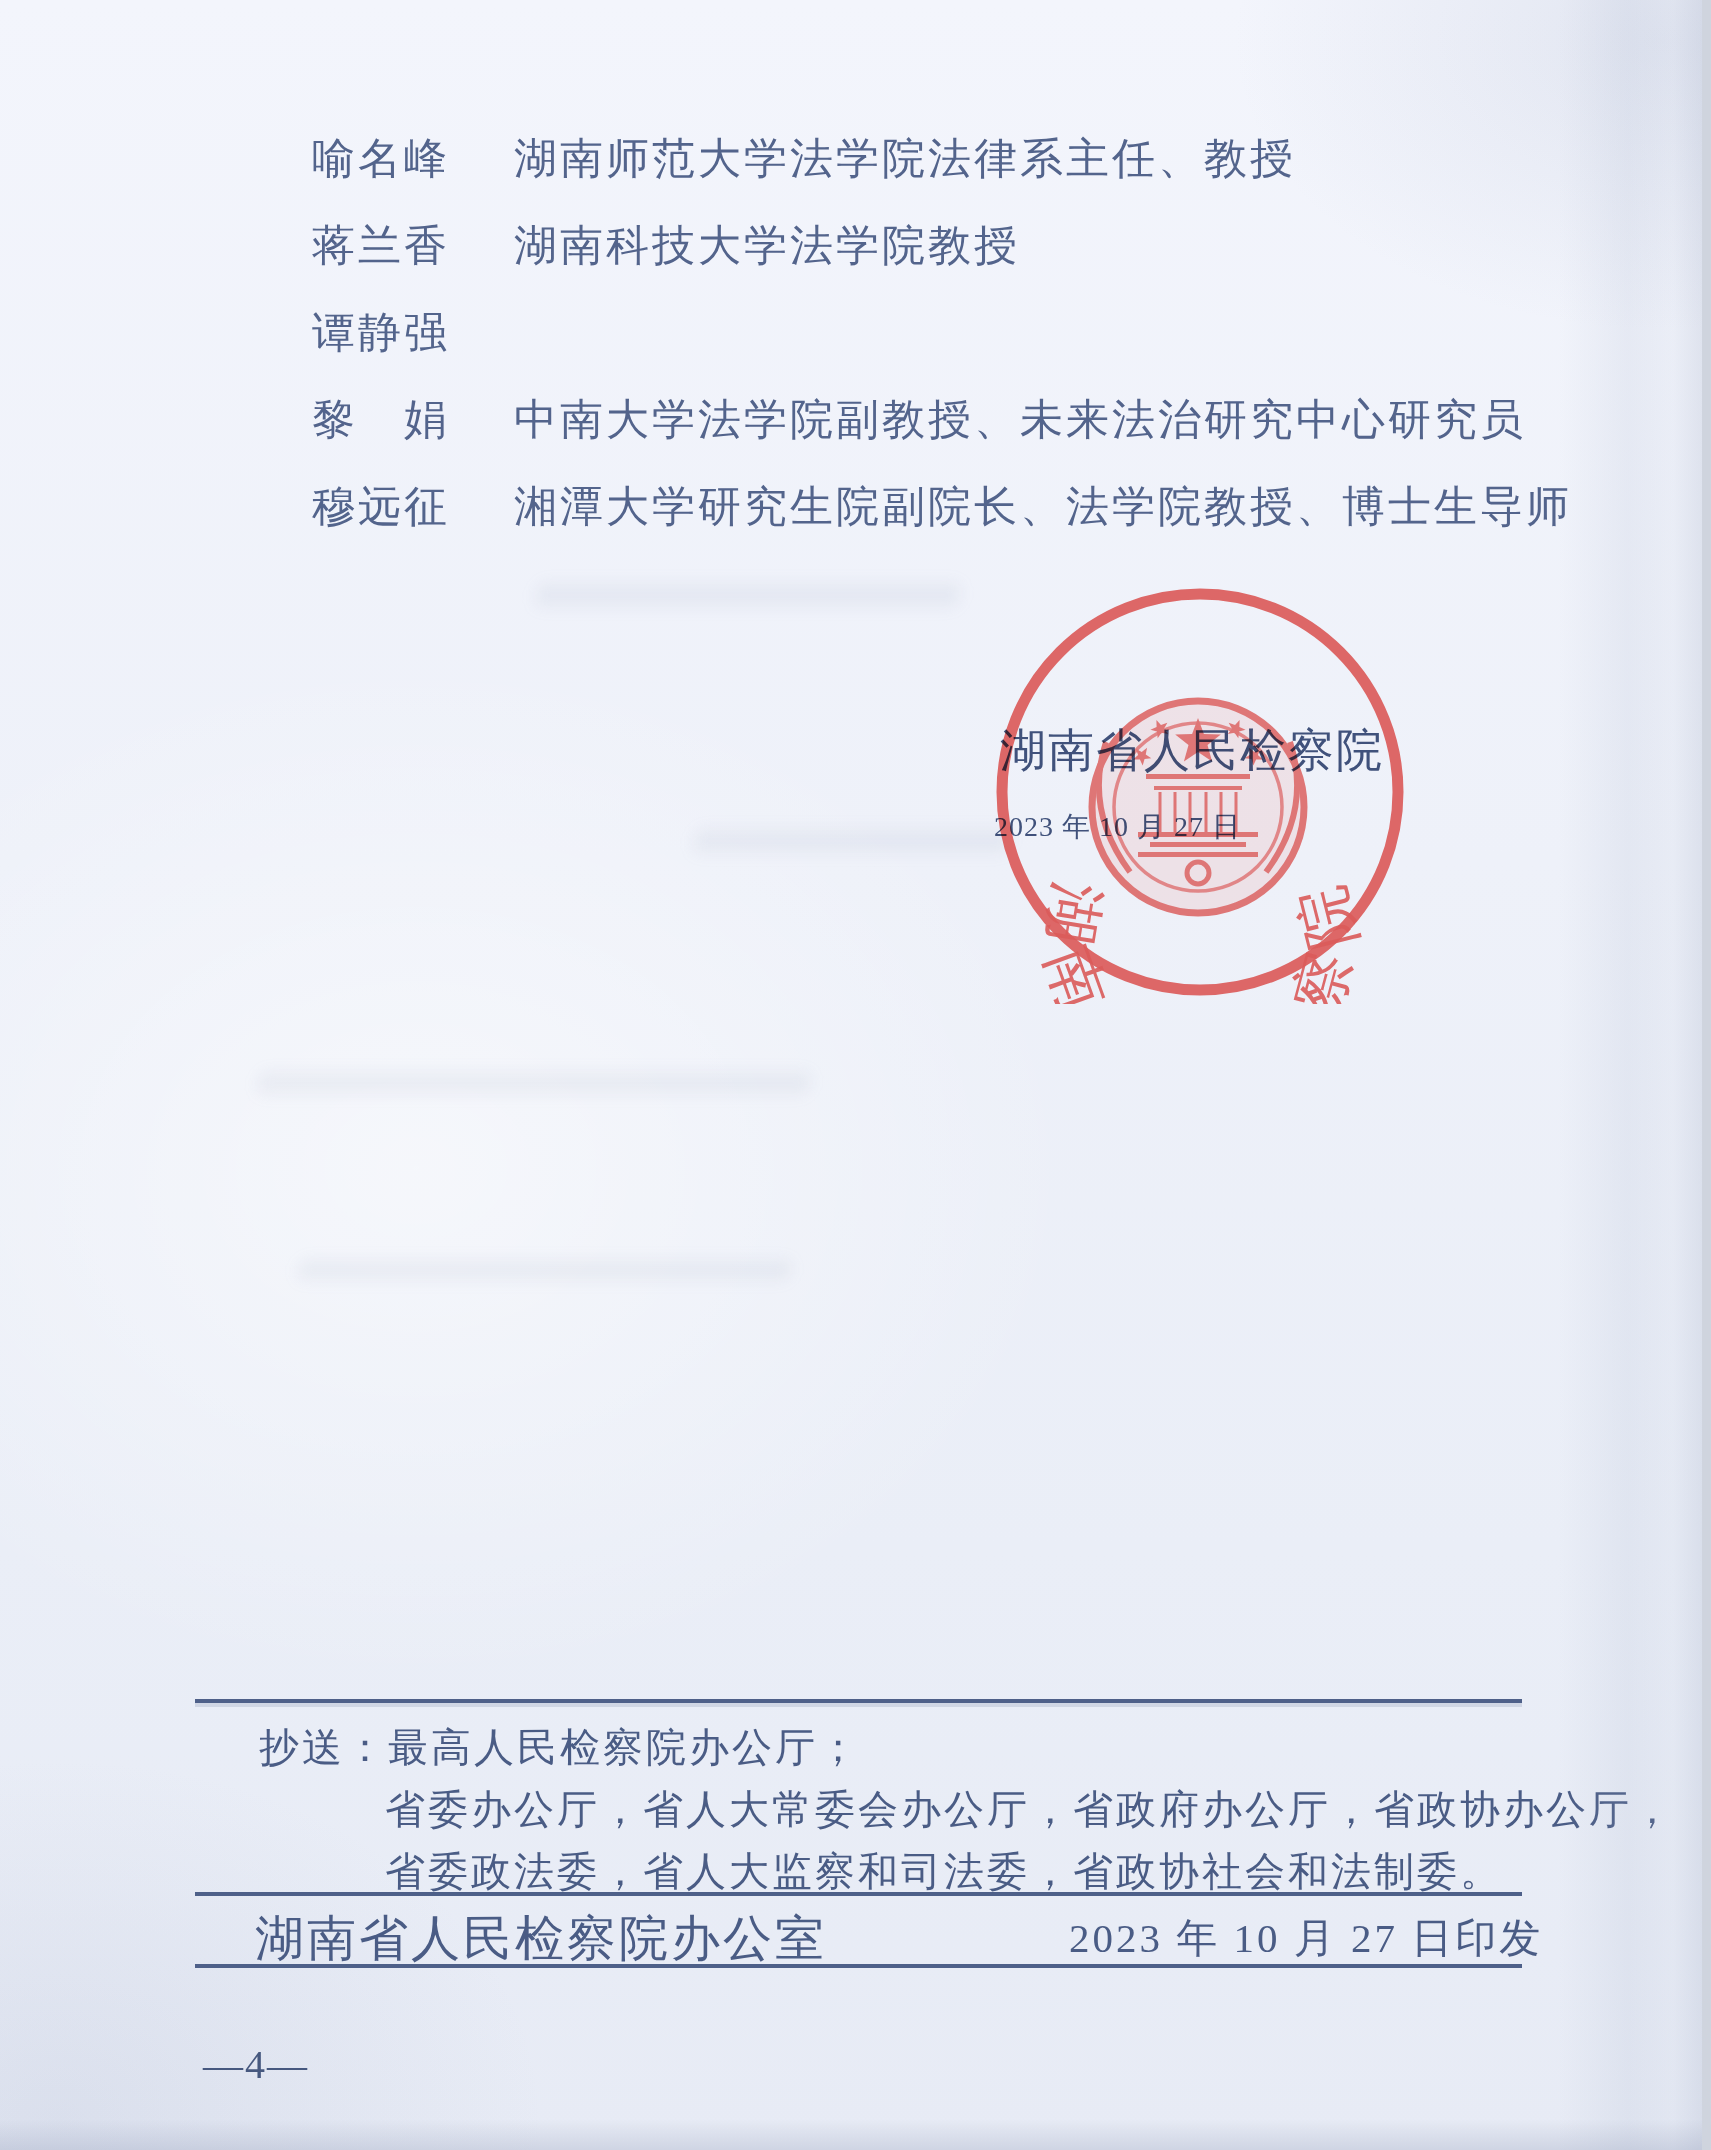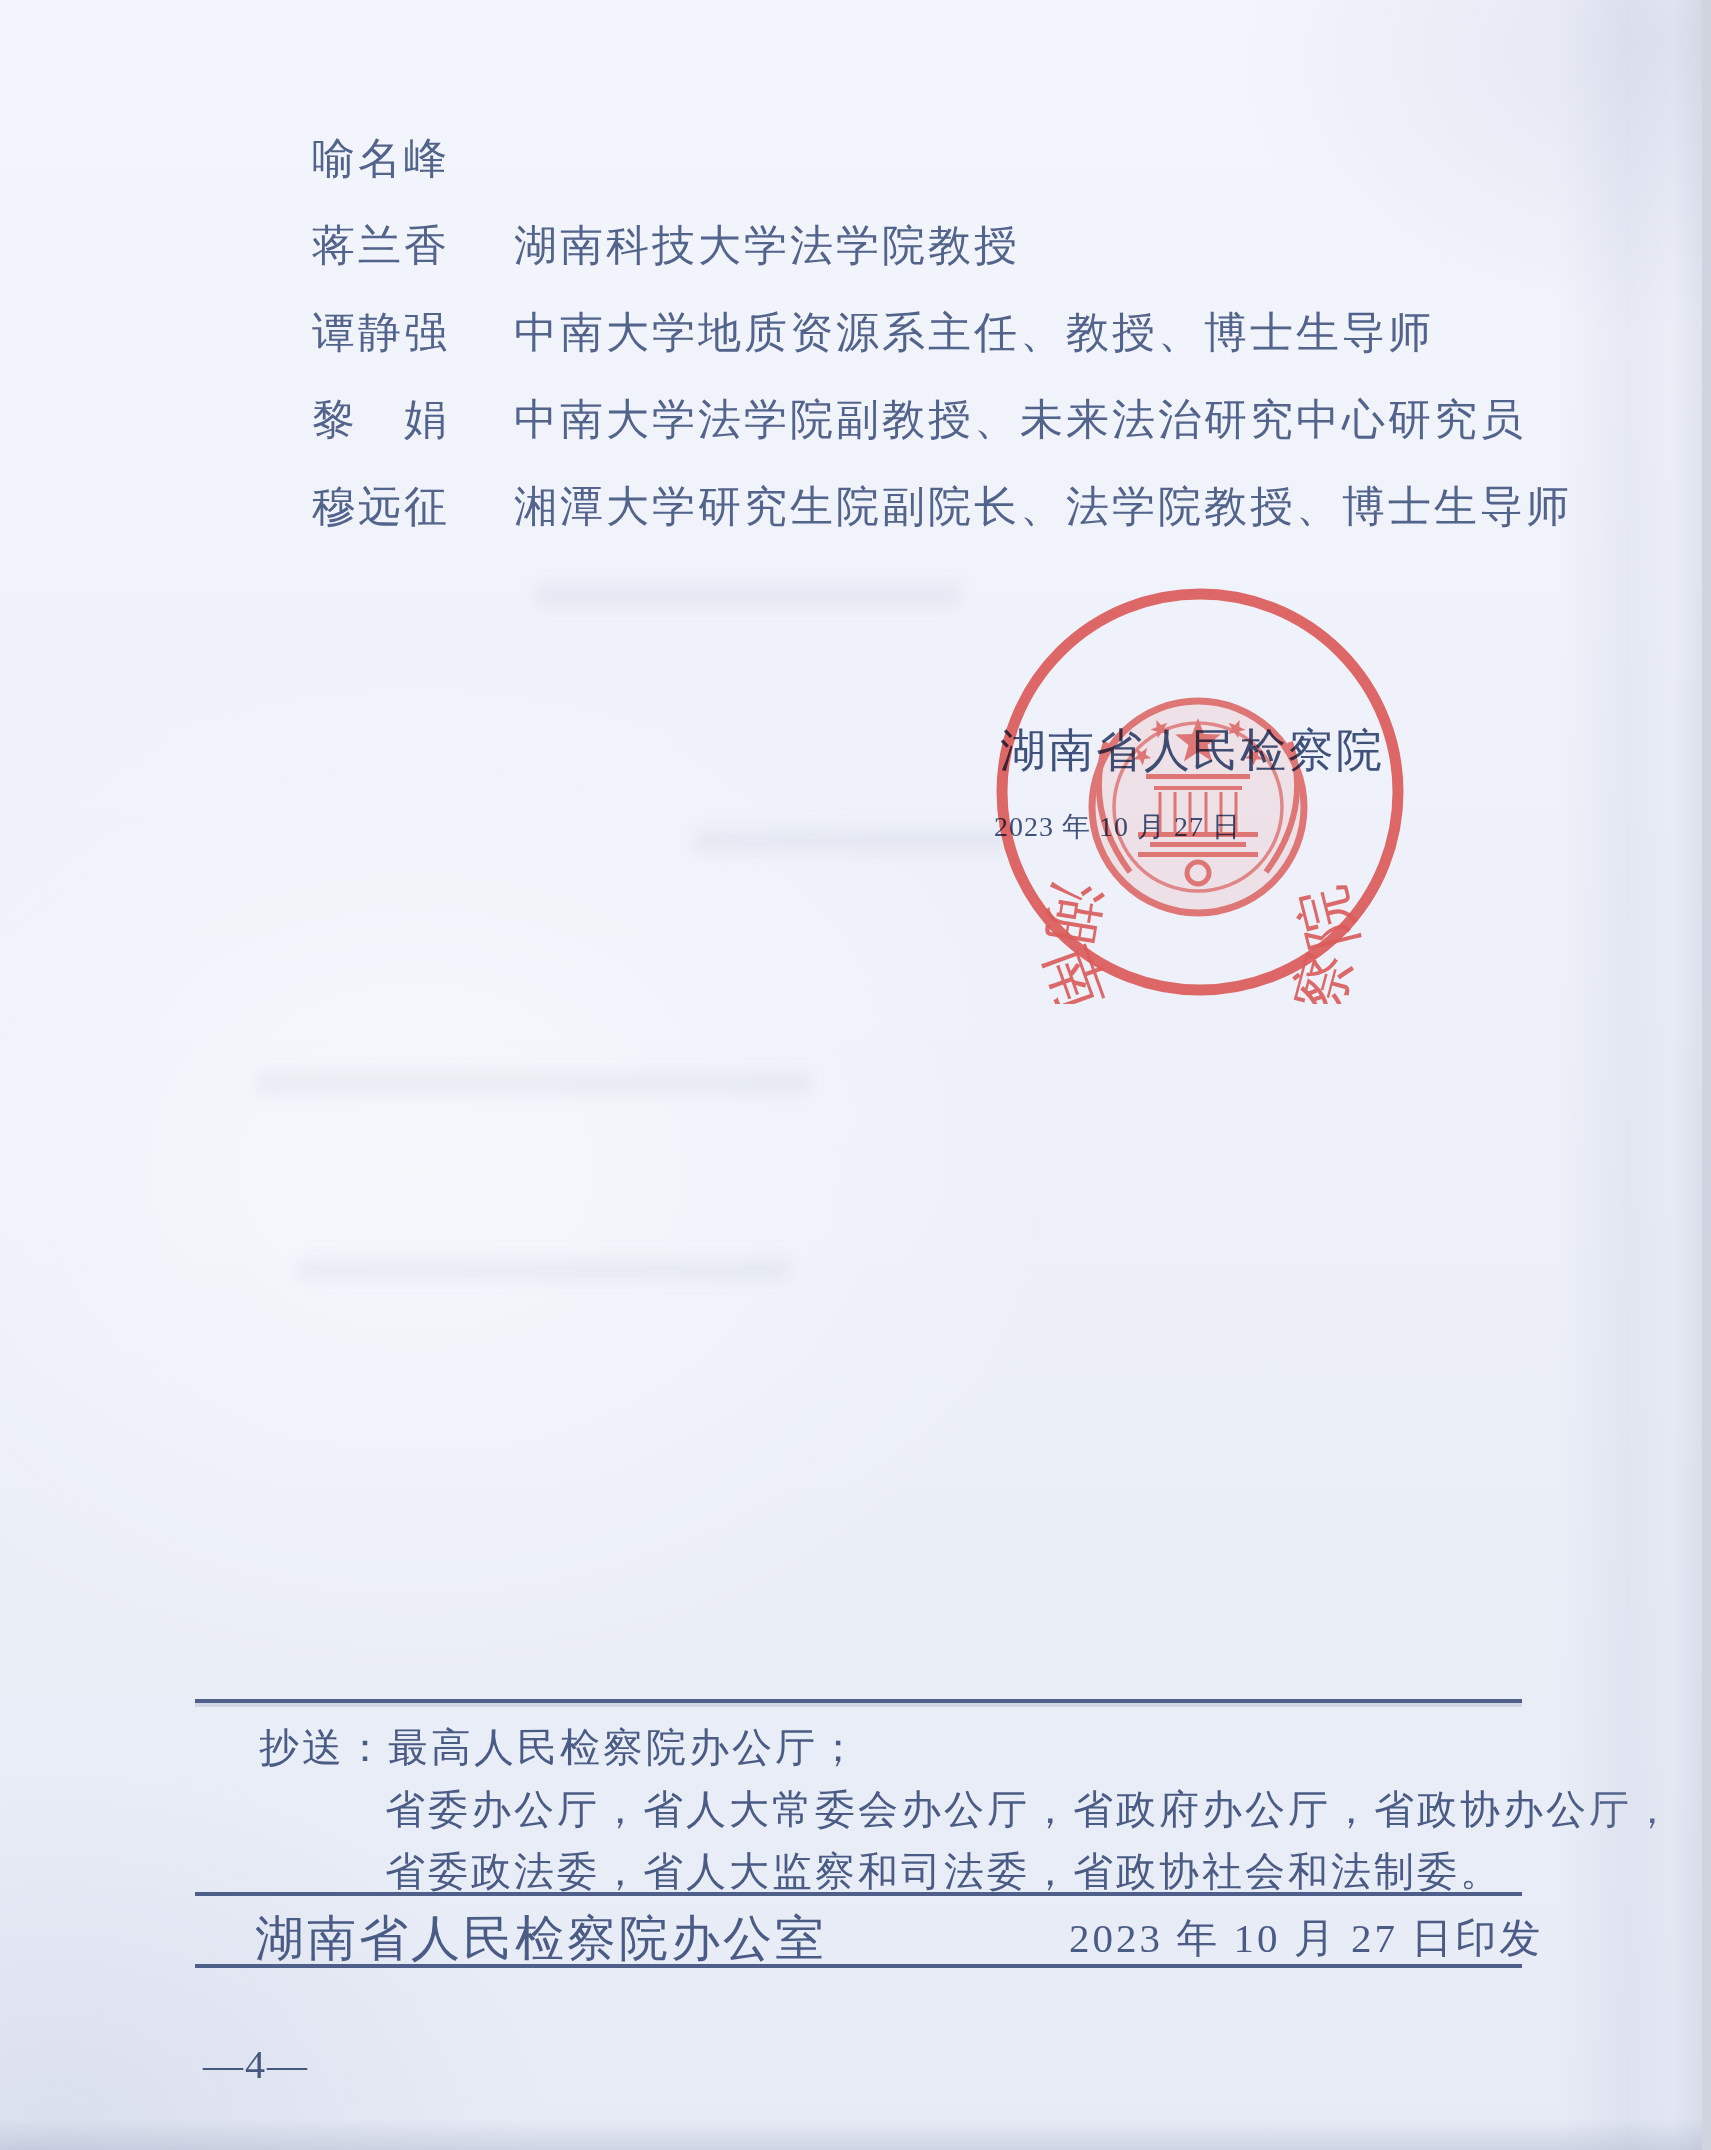--- a/index.html
+++ b/index.html
@@ -46,28 +46,28 @@
 <div class="paper">
 
   <div class="ghost" style="left:535px;top:582px;width:426px;height:26px;"></div>
   <div class="ghost" style="left:693px;top:828px;width:317px;height:26px;"></div>
   <div class="ghost" style="left:257px;top:1071px;width:554px;height:24px;"></div>
   <div class="ghost" style="left:297px;top:1259px;width:495px;height:22px;"></div>
 
   <div class="entries">
     <div class="entry" style="top:128px">
       <span class="nm">喻名峰</span>
+      <span>湖南师范大学法学院法律系主任、教授</span>
     </div>
     <div class="entry" style="top:215px">
       <span class="nm">蒋兰香</span>
       <span>湖南科技大学法学院教授</span>
     </div>
     <div class="entry" style="top:302px">
       <span class="nm">谭静强</span>
-      <span>中南大学地质资源系主任、教授、博士生导师</span>
     </div>
     <div class="entry" style="top:389px">
       <span class="nm">黎　娟</span>
       <span>中南大学法学院副教授、未来法治研究中心研究员</span>
     </div>
     <div class="entry" style="top:476px">
       <span class="nm">穆远征</span>
       <span>湘潭大学研究生院副院长、法学院教授、博士生导师</span>
     </div>
   </div>

